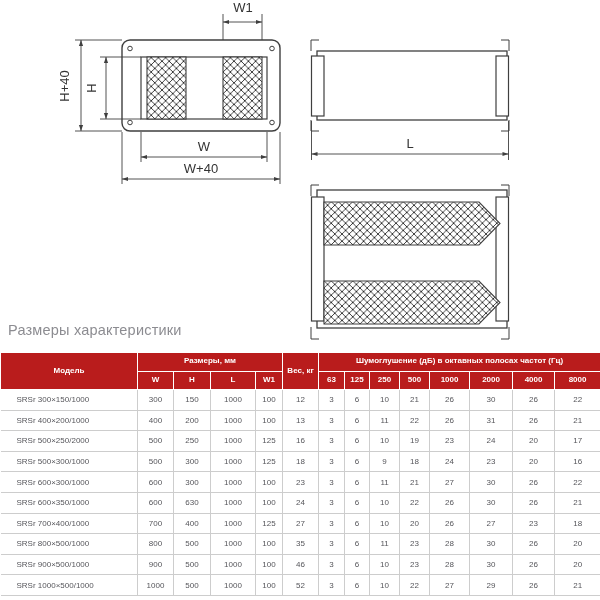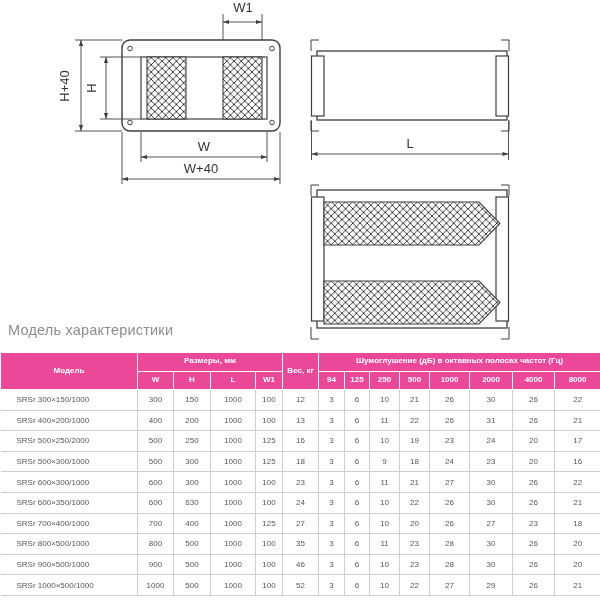--- a/index.html
+++ b/index.html
@@ -3,21 +3,21 @@
 <meta charset="utf-8">
 <style>
   html,body{margin:0;padding:0;background:#fff;}
   .page{position:relative;width:600px;height:600px;background:#fff;overflow:hidden;
         font-family:"Liberation Sans",sans-serif;}
   .drawings{position:absolute;top:0;left:0;}
   .section-title{position:absolute;top:322px;left:8px;font-size:14.5px;color:#8c8c91;
                  letter-spacing:.2px;}
   table.spec{position:absolute;top:352px;left:0;width:600px;border-collapse:collapse;
              table-layout:fixed;}
-  table.spec thead th{background:#ec4899;color:#fff;font-size:8px;font-weight:bold;
+  table.spec thead th{background:#b91c1c;color:#fff;font-size:8px;font-weight:bold;
              border:1.5px solid #fff;height:17.5px;padding:0 1px;text-align:center;
              line-height:1.1;}
   table.spec tbody td{font-size:8px;color:#56565b;border:1px solid #cdcdcd;
              height:19.6px;padding:0;text-align:center;background:#fff;}
   table.spec tbody td.model{text-align:left;padding-left:16px;border-left:none;}
   table.spec tbody td:last-child{border-right:none;}
   svg text{fill:#333;font-family:"Liberation Sans",sans-serif;font-size:13px;}
 </style>
 </head>
 <body>
@@ -96,21 +96,21 @@
     <g stroke="#3f3f3f" fill="none">
       <path d="M311,196 V185 H319 M509,196 V185 H501 M311,327 V339 H319 M509,327 V339 H501" stroke-width="1"></path>
       <rect x="317" y="190" width="190" height="138" stroke-width="1.3" fill="#fff"></rect>
       <rect x="311.5" y="197" width="12.5" height="124" stroke-width="1.2" fill="#fff"></rect>
       <rect x="496" y="197" width="12.5" height="124" stroke-width="1.2" fill="#fff"></rect>
       <path d="M324,202 H479 L500,223.5 L479,245 H324 Z" stroke-width="1.1" fill="url(#hatch)"></path>
       <path d="M324,281 H479 L500,302.5 L479,324 H324 Z" stroke-width="1.1" fill="url(#hatch)"></path>
     </g>
   </svg>
 
-  <div class="section-title">Модель характеристики</div>
+  <div class="section-title">Размеры характеристики</div>
 
   <table class="spec">
     <colgroup>
       <col style="width:137px">
         <col style="width:36px">
         <col style="width:37px">
       <col style="width:45px">
         <col style="width:27px">
         <col style="width:36px">
       <col style="width:26px">
@@ -127,21 +127,21 @@
         <th rowspan="2">Модель</th>
         <th colspan="4">Размеры, мм</th>
         <th rowspan="2">Вес, кг</th>
         <th colspan="8">Шумоглушение (дБ) в октавных полосах частот (Гц)</th>
       </tr>
       <tr id="subheader-row">
           <th>W</th>
           <th>H</th>
           <th>L</th>
           <th>W1</th>
-          <th>94</th>
+          <th>63</th>
           <th>125</th>
           <th>250</th>
           <th>500</th>
           <th>1000</th>
           <th>2000</th>
           <th>4000</th>
           <th>8000</th>
         </tr>
     </thead>
     <tbody id="spec-table-body">

